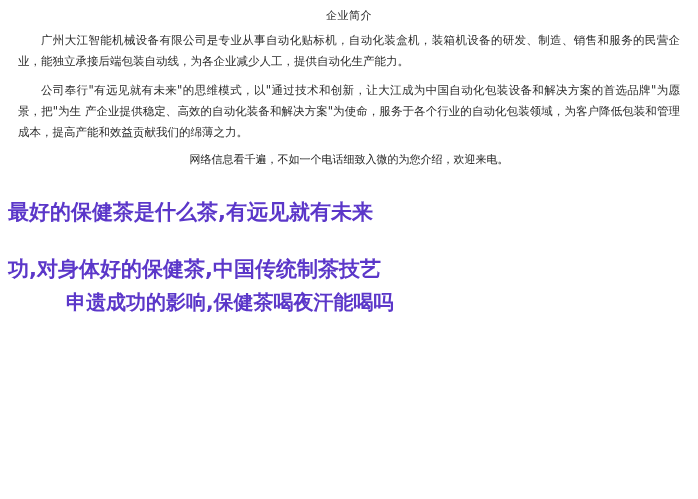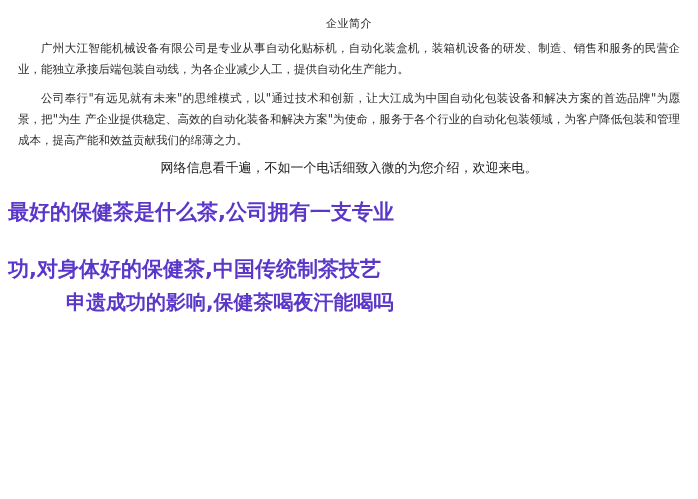--- a/index.html
+++ b/index.html
@@ -12,46 +12,45 @@
     background: #ffffff;
     font-family: "DejaVu Sans", "Liberation Sans", sans-serif;
     overflow: hidden;
     position: relative;
   }
   .page {
     position: relative;
     width: 698px;
     height: 499px;
     box-sizing: border-box;
-    padding: 16px 18px 6px 18px;
+    padding: 8px 18px 6px 18px;
   }
   .doc-title {
     text-align: center;
     font-size: 11px;
     color: #222222;
     line-height: 16px;
     margin-bottom: 6px;
     letter-spacing: 0.5px;
   }
   .para {
     font-size: 11.5px;
     color: #2b2b2b;
     line-height: 21px;
     text-align: justify;
     text-indent: 2em;
     margin: 0 0 8px 0;
     word-break: break-all;
   }
   .footer-note {
     text-align: center;
-    font-size: 13px;
+    font-size: 11px;
     color: #222222;
     line-height: 18px;
     margin-top: 4px;
-    font-family: Liberation Serif, serif;
   }
   
   .overlay {
     position: absolute;
     left: 0;
     top: 196px;
     width: 698px;
     padding: 0 6px;
     box-sizing: border-box;
     z-index: 5;
@@ -81,18 +80,18 @@
 <div class="page">
 
   <div class="doc-title">企业简介</div>
 
   <p class="para">广州大江智能机械设备有限公司是专业从事自动化贴标机，自动化装盒机，装箱机设备的研发、制造、销售和服务的民营企业，能独立承接后端包装自动线，为各企业减少人工，提供自动化生产能力。</p>
   <p class="para">公司奉行"有远见就有未来"的思维模式，以"通过技术和创新，让大江成为中国自动化包装设备和解决方案的首选品牌"为愿景，把"为生 产企业提供稳定、高效的自动化装备和解决方案"为使命，服务于各个行业的自动化包装领域，为客户降低包装和管理成本，提高产能和效益贡献我们的绵薄之力。</p>
 
   <div class="footer-note">网络信息看千遍，不如一个电话细致入微的为您介绍，欢迎来电。</div>
 
   <div class="overlay">
-    <div class="overlay-line l1">最好的保健茶是什么茶,公司拥有一支专业</div>
+    <div class="overlay-line l1">最好的保健茶是什么茶,有远见就有未来</div>
     <div class="overlay-line l2">功,对身体好的保健茶,中国传统制茶技艺</div>
     <div class="overlay-line l3">申遗成功的影响,保健茶喝夜汗能喝吗</div>
   </div>
 
 </div>
 
 </body></html>

